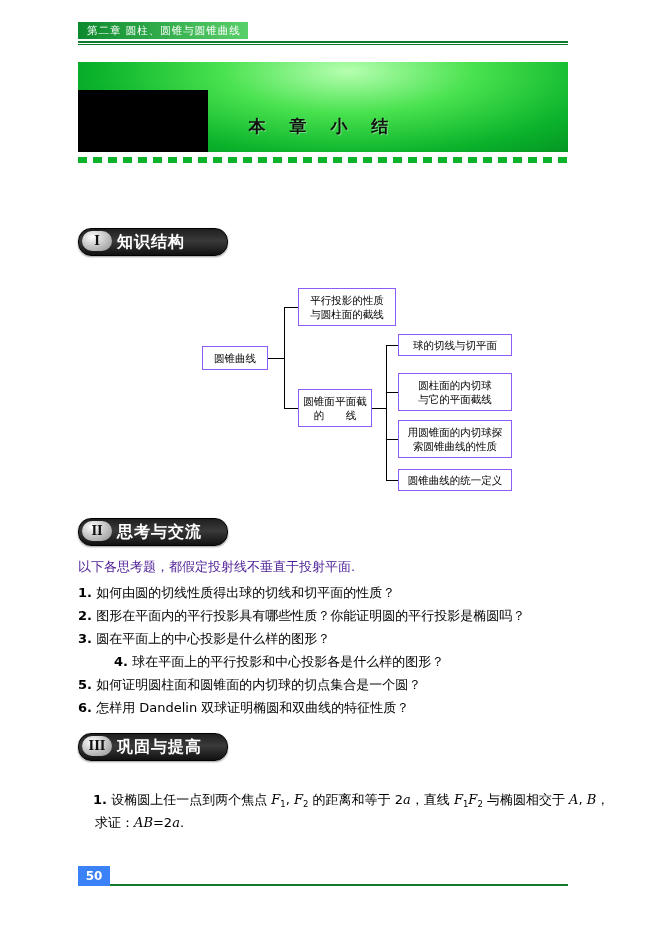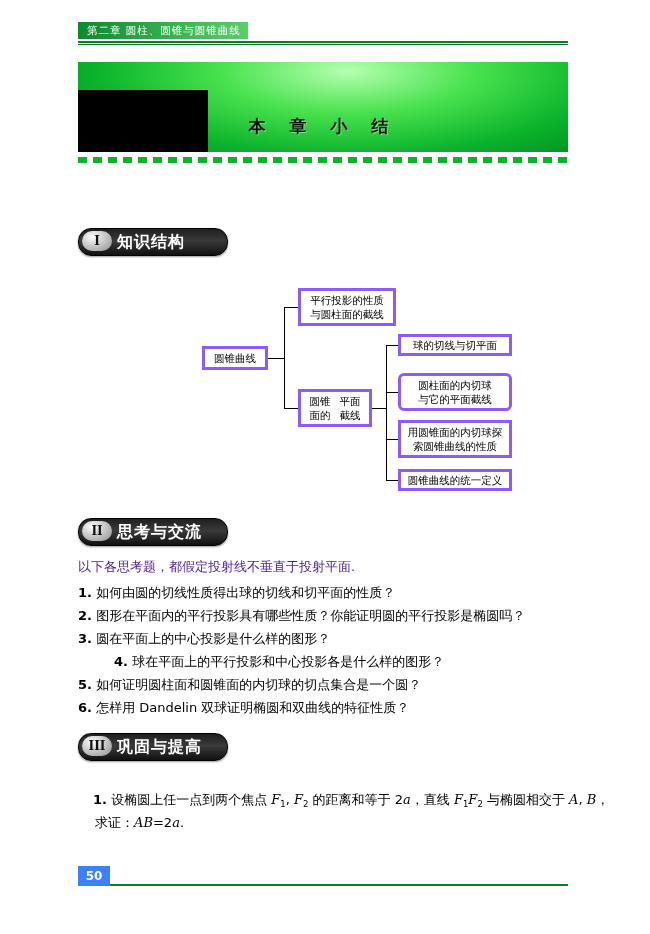--- a/index.html
+++ b/index.html
@@ -143,21 +143,21 @@
   
   .flow {
     position: absolute;
     left: 180px;
     top: 280px;
     width: 340px;
     height: 215px;
   }
   .node {
     position: absolute;
-    border: 3px solid #8b5cf6;
+    border: 1px solid #8b5cf6;
     background: #fff;
     box-sizing: border-box;
     display: flex;
     align-items: center;
     justify-content: center;
     text-align: center;
     font-size: 10.5px;
     line-height: 14px;
     padding: 2px 4px;
     color: #000;
@@ -259,21 +259,21 @@
 
   <div class="line hl" style="left:192px; top:128px; width:14px;"></div>
   <div class="line vl" style="left:206px; top:65px; height:135px;"></div>
   <div class="line hl" style="left:206px; top:65px; width:12px;"></div>
   <div class="line hl" style="left:206px; top:112px; width:12px;"></div>
   <div class="line hl" style="left:206px; top:159px; width:12px;"></div>
   <div class="line hl" style="left:206px; top:200px; width:12px;"></div>
 
   <div class="node" style="left:218px; top:54px; width:114px; height:22px;">球的切线与切平面</div>
 
-  <div class="node" style="left:218px; top:93px; width:114px; height:38px; flex-direction:column;border-radius:6px;">
+  <div class="node" style="left:218px; top:93px; width:114px; height:38px; flex-direction:column;">
     <span>圆柱面的内切球</span>
     <span>与它的平面截线</span>
   </div>
 
   <div class="node" style="left:218px; top:189px; width:114px; height:22px;">圆锥曲线的统一定义</div>
 
   <div class="node" style="left:218px; top:140px; width:114px; height:38px; flex-direction:column;">
     <span>用圆锥面的内切球探</span>
     <span>索圆锥曲线的性质</span>
   </div>

